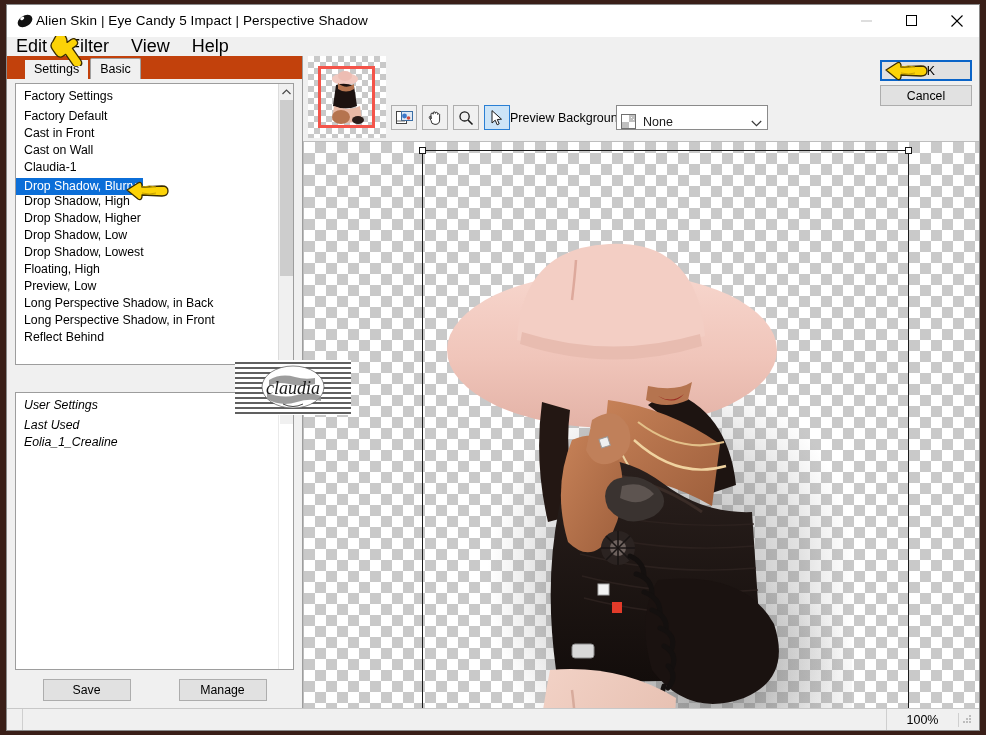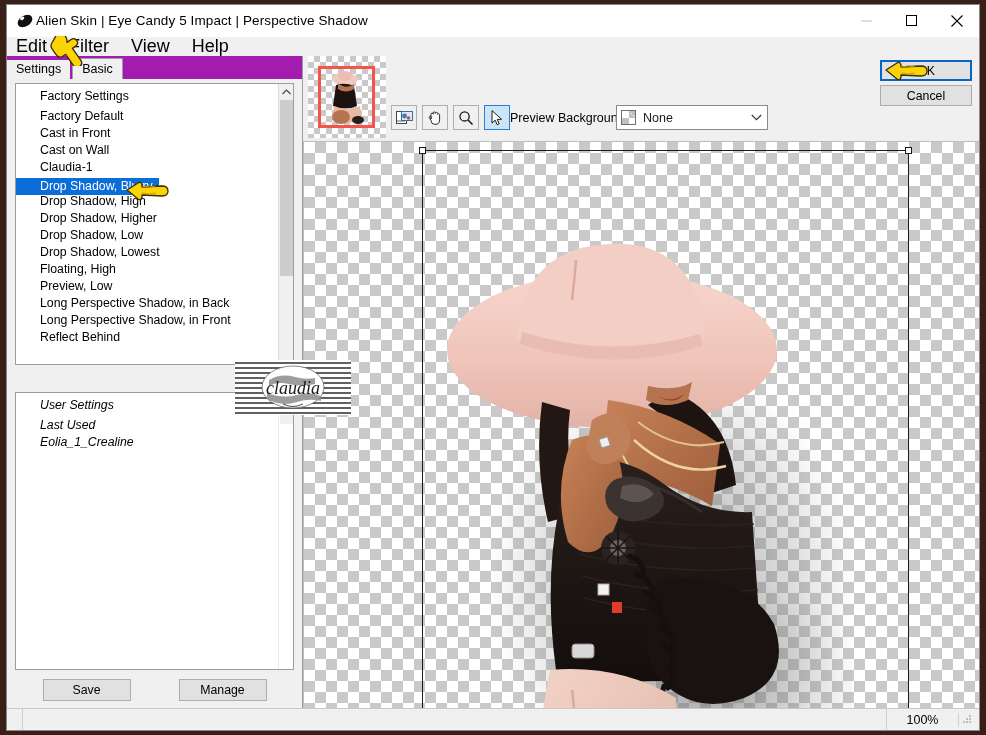--- a/index.html
+++ b/index.html
@@ -48,21 +48,21 @@
     min-height:0;
   }
   
   #left-panel {
     width:296px; flex:0 0 296px; display:flex; flex-direction:column;
     position:relative; background:#f0f0f0;
     border-right:1px solid #9d9d9d;
   }
   #tabstrip {
     height:23px; flex:0 0 23px; display:flex; align-items:flex-end;
-    padding-left:0; position:relative; background:#a21caf;
+    padding-left:18px; position:relative; background:#c2410c;
   }
   .tab {
     height:19px; padding:0 9px; font-size:12.5px; color:#000;
     display:flex; align-items:center; cursor:default;
     background:#f0f0f0;
   }
   .tab.active { background:#f0f0f0; border-bottom:2px solid #f0f0f0; font-weight:400;}
   .tab.inactive {
     background:#f0f0f0; border:1px solid #a0a0a0; border-bottom:none;
     border-top-left-radius:2px; border-top-right-radius:2px;
@@ -74,21 +74,21 @@
   }
   .listbox {
     background:#ffffff; border:1px solid #9d9d9d; position:relative;
     overflow:hidden;
   }
   #factory-list { height:282px; flex:0 0 282px; }
   #user-list { flex:1 1 auto; margin-top:27px; min-height:0;font-style:italic; }
   .list-inner { padding:4px 0 0 0; position:relative; height:100%; }
   .list-row {
     height:17px; line-height:17px; font-size:12.3px; color:#000;
-    padding-left:24px; white-space:nowrap; cursor:default;
+    padding-left:8px; white-space:nowrap; cursor:default;
   }
   .list-row.header { margin-bottom:3px; }
   .list-row.selected { background:#0b6ed8; color:#ffffff; display:inline-block; padding-right:6px; }
   .selrow-wrap { height:17px; }
   
   .vscroll {
     position:absolute; right:0; top:0; width:15px; height:100%;
     background:#f0f0f0; border-left:1px solid #dcdcdc;
   }
   .vscroll .arrow {
@@ -134,21 +134,21 @@
   .tbtn {
     width:26px; height:25px; background:#f0f0f0; border:1px solid #aeaeae;
     display:flex; align-items:center; justify-content:center; cursor:default;
   }
   .tbtn.active { background:#cce4f7; border:1px solid #2a7fd4; }
   #pbg-label {
     position:absolute; left:207px; top:55px; font-size:12.5px; color:#000;
   }
   #pbg-select {
     position:absolute; left:313px; top:49px; width:152px; height:25px;
-    background:#ffffff; border:1px solid #8a8a8a; display:flex; align-items:center;
+    background:#ffffff; border:1px solid #8a8a8a; display:flex; align-items:flex-end;
     cursor:default;
   }
   #pbg-swatch {
     width:15px; height:15px; margin-left:4px; border:1px solid #707070; position:relative; overflow:hidden;
   }
   #pbg-text { font-size:12.5px; color:#1a1a1a; margin-left:7px; flex:1 1 auto;}
   #pbg-caret { width:22px; text-align:center; font-size:9px; color:#444; }
   
   #okcancel { position:absolute; right:7px; top:4px; width:92px; }
   #ok-btn {

